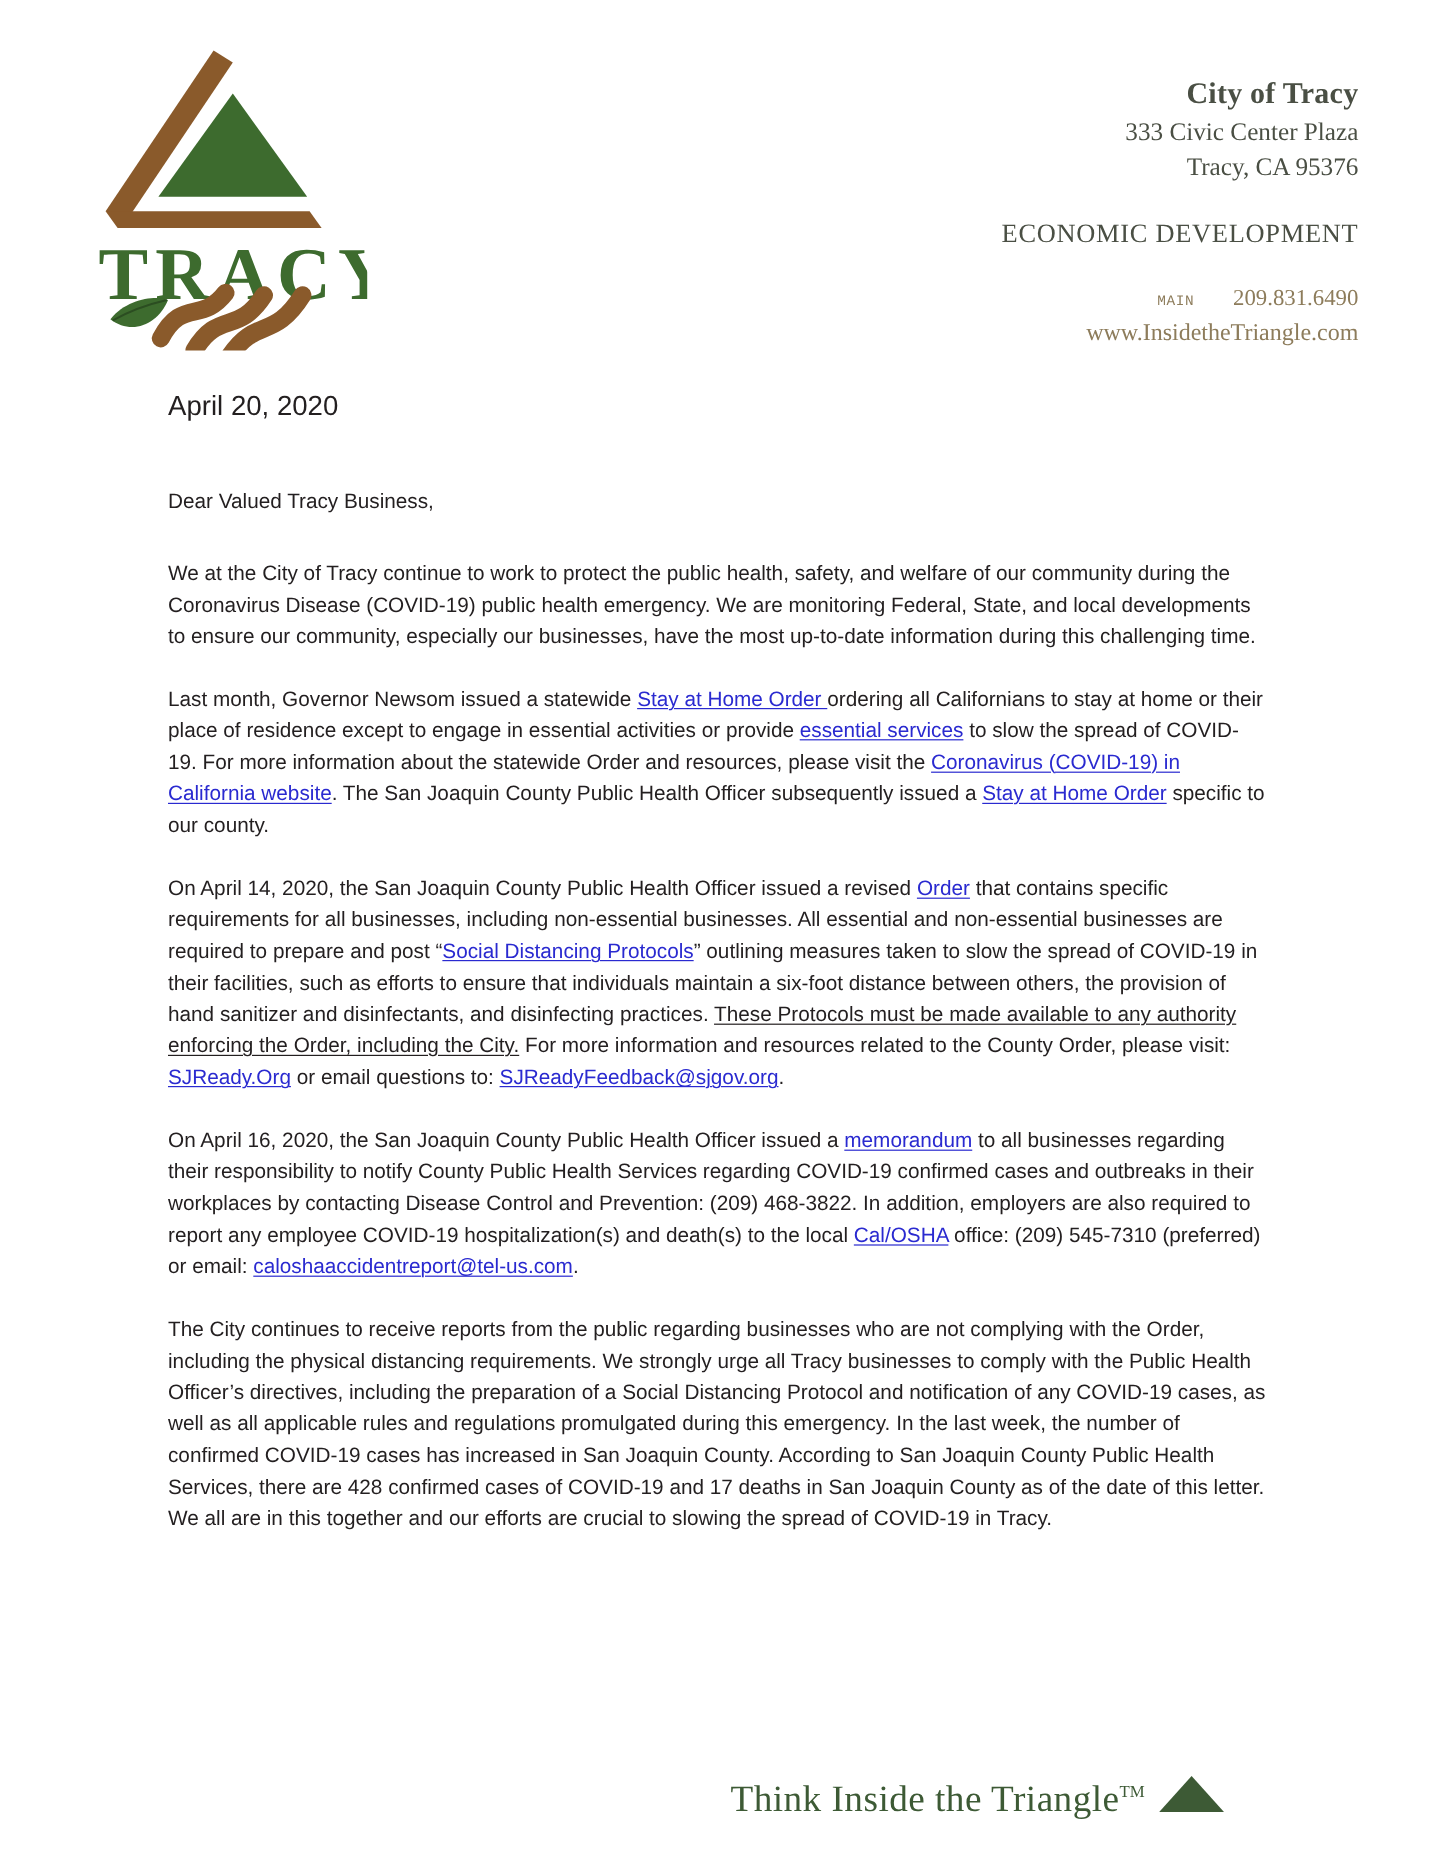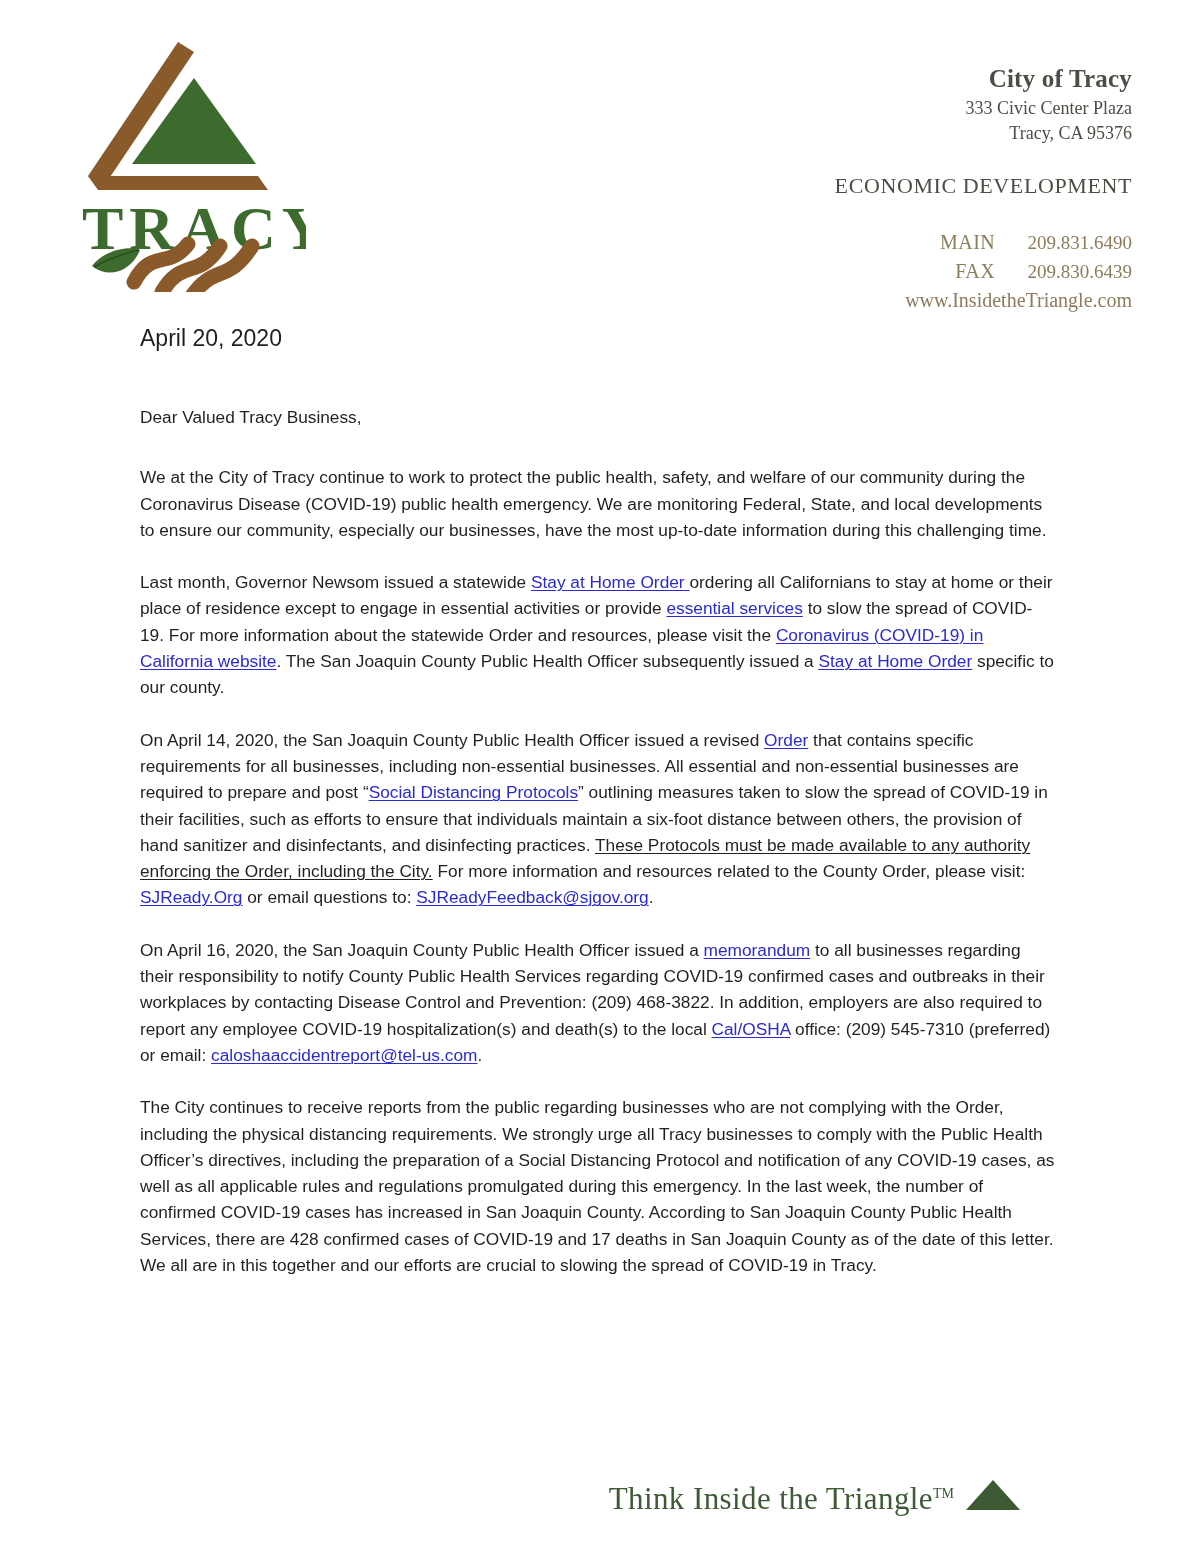--- a/index.html
+++ b/index.html
@@ -49,21 +49,21 @@
     font-family: "Liberation Serif", serif;
   }
   .hc-title {
     font-size: 25px;
     font-weight: bold;
     color: #4a4f44;
     letter-spacing: .2px;
     line-height: 1.35;
   }
   .hc-addr {
-    font-size: 18px;
+    font-size: 21px;
     color: #4a4f44;
     line-height: 1.38;
   }
   .hc-dept {
     margin-top: 26px;
     font-size: 22px;
     color: #4a4f44;
     letter-spacing: .6px;
     line-height: 1.4;
   }
@@ -71,23 +71,24 @@
     margin-top: 26px;
     color: #8d7c5b;
     font-size: 19px;
     line-height: 1.42;
   }
   .hc-row {
     display: block;
     white-space: nowrap;
   }
   .hc-label {
-    font-size: 20px;
+    font-size: 12px;
     letter-spacing: .5px;
     color: #8d7c5b;
+    font-family: Liberation Mono, monospace;
   }
   .hc-num {
     display: inline-block;
     min-width: 132px;
     text-align: right;
     color: #8d7c5b;
   }
   .hc-web {
     color: #8d7c5b;
     font-size: 20px;
@@ -198,24 +199,20 @@
       <div class="hc-title">City of Tracy</div>
       <div class="hc-addr">333 Civic Center Plaza</div>
       <div class="hc-addr">Tracy, CA 95376</div>
 
       <div class="hc-dept">ECONOMIC DEVELOPMENT</div>
 
       <div class="hc-phones">
         <span class="hc-row">
           <span class="hc-label">MAIN</span>
           <span class="hc-num">209.831.6490</span>
-        </span>
-        <span class="hc-row">
-          <span class="hc-label">FAX</span>
-          <span class="hc-num">209.830.6439</span>
         </span>
         <div class="hc-web">www.InsidetheTriangle.com</div>
       </div>
     </div>
   </div>
 
   <div class="letter">
 
     <p class="date">April 20, 2020</p>
 

